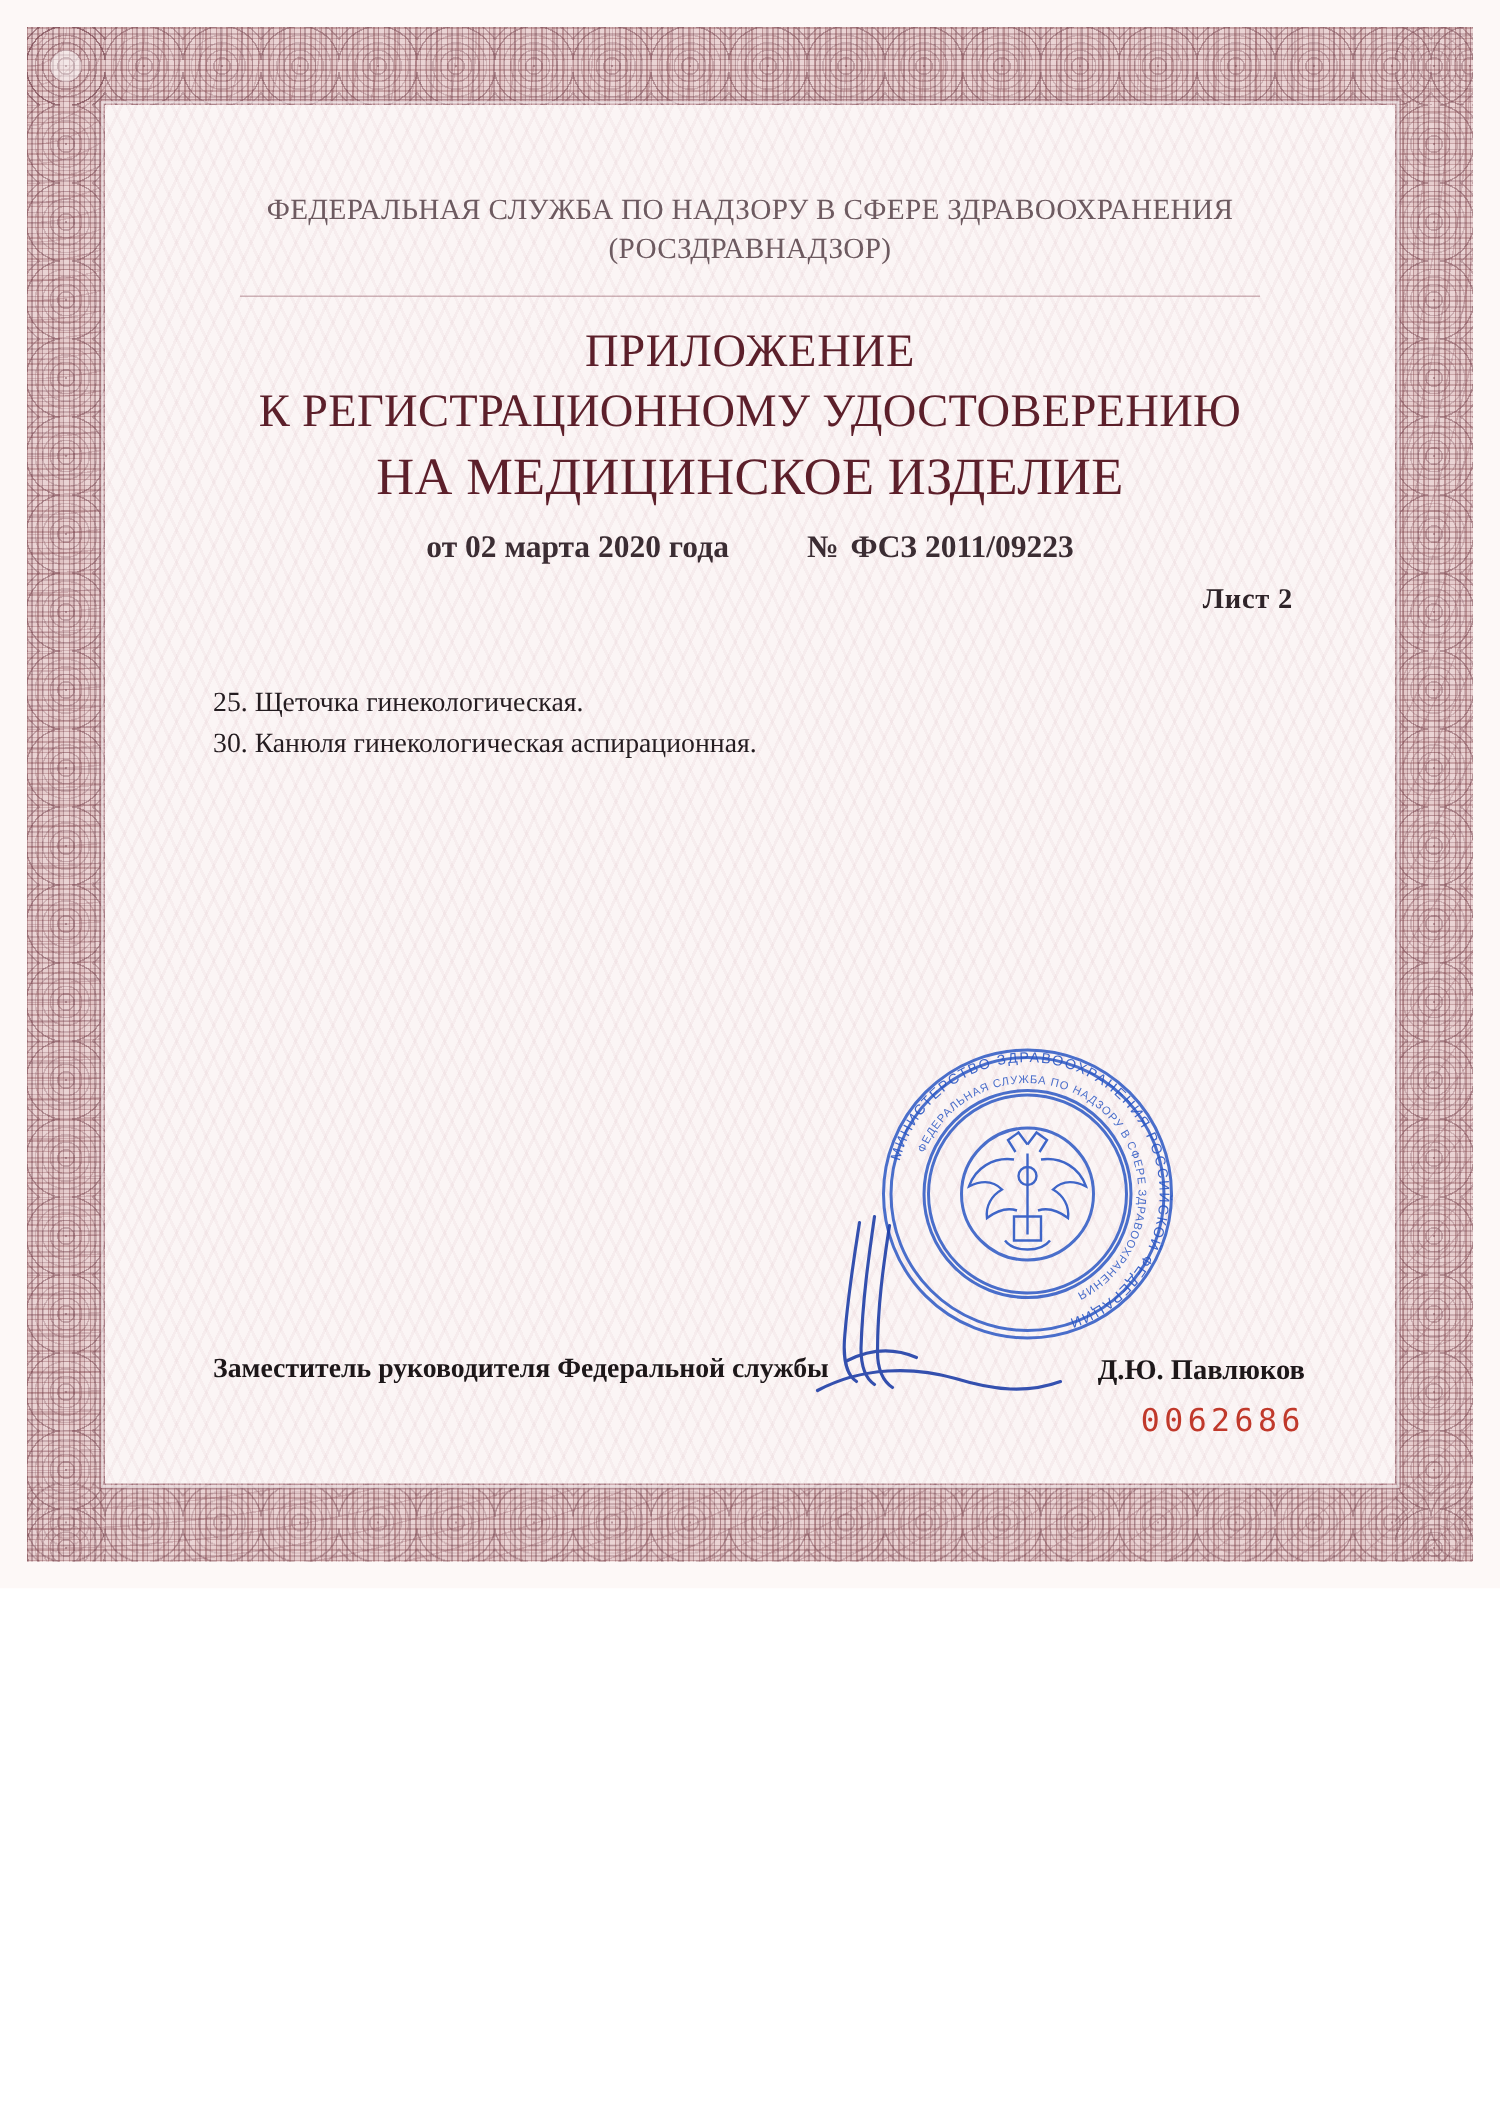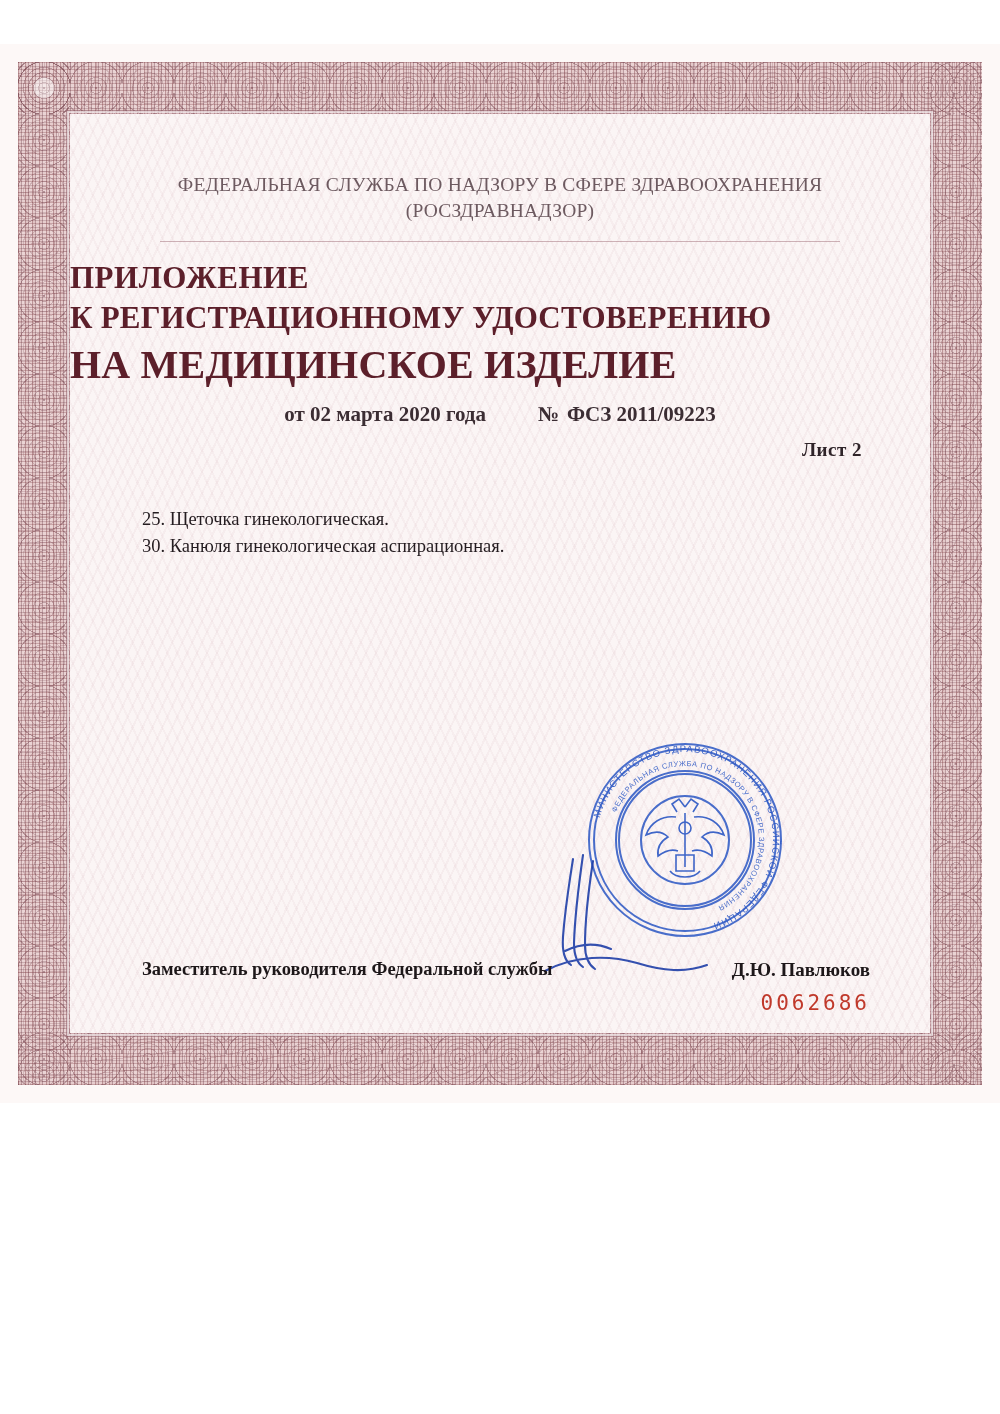--- a/index.html
+++ b/index.html
@@ -9,21 +9,20 @@
   }
   body {
     font-family: "Liberation Serif", serif;
   }
   .page {
     position: relative;
     width: 1000px;
     height: 1059px;
     background: #fdf8f7;
     overflow: hidden;
-    margin-top: 44px;
   }
 
   
   .border-outer {
     position: absolute;
     left: 18px; top: 18px; right: 18px; bottom: 18px;
     background:
       repeating-linear-gradient(90deg,
         rgba(150,95,100,0.55) 0px, rgba(150,95,100,0.55) 1px,
         rgba(210,165,165,0.25) 1px, rgba(210,165,165,0.25) 3px,
@@ -128,29 +127,29 @@
     padding: 0 40px;
   }
   .agency .line2 { display: block; text-align: center; }
 
   .hr {
     margin: 16px 90px 0 90px;
     border-top: 1px solid rgba(160,110,120,0.5);
   }
 
   .title {
-    text-align: left;
+    text-align: center;
     color: #5c1f2a;
-    font-weight: bold;
+    font-weight: normal;
     margin-top: 18px;
     line-height: 1.18;
   }
   .title .t1 { font-size: 31px; letter-spacing: .5px; display: block; }
   .title .t2 { font-size: 31px; letter-spacing: .2px; display: block; margin-top: 4px;}
-  .title .t3 { font-size: 40px; letter-spacing: .2px; display: block; margin-top: 4px;}
+  .title .t3 { font-size: 35px; letter-spacing: .2px; display: block; margin-top: 4px;}
 
   .daterow {
     display: flex;
     align-items: flex-end;
     justify-content: center;
     gap: 52px;
     margin-top: 14px;
     color: #3b2d33;
     font-weight: bold;
     font-size: 21px;
@@ -172,21 +171,21 @@
     color: #241c20;
     font-size: 18.5px;
     line-height: 1.36;
   }
   .body-list p { margin: 0 0 2px 0; text-align: justify; }
 
   
   .footer {
     position: absolute;
     left: 0; right: 0;
-    bottom: 18px;
+    bottom: 30px;
   }
   .sign-row {
     display: flex;
     align-items: flex-end;
     justify-content: space-between;
     padding: 0 60px 0 72px;
   }
   .sign-title {
     font-weight: bold;
     font-size: 18.5px;

